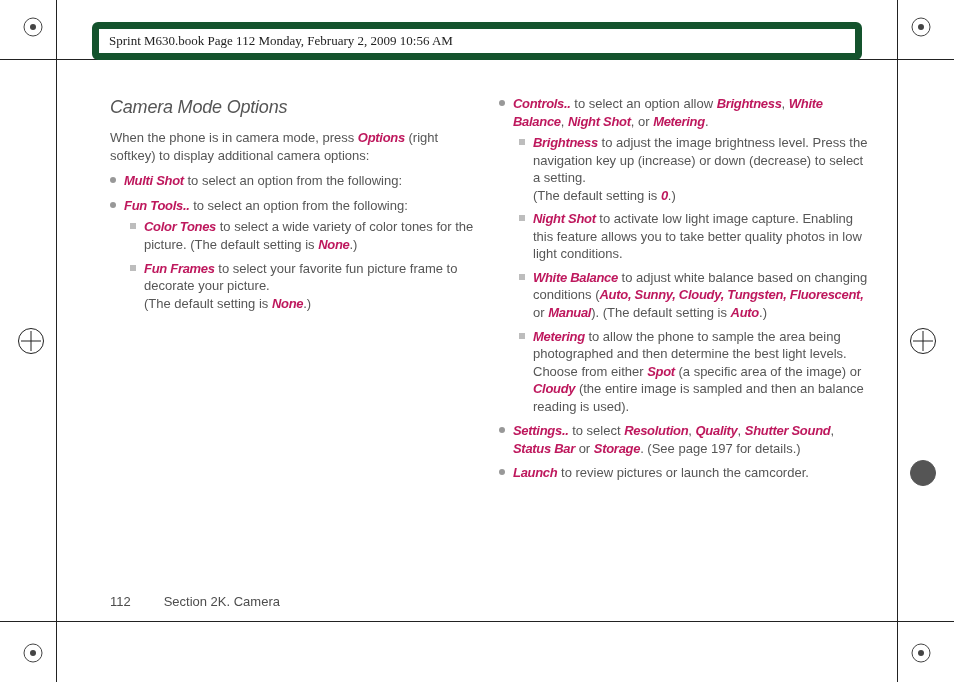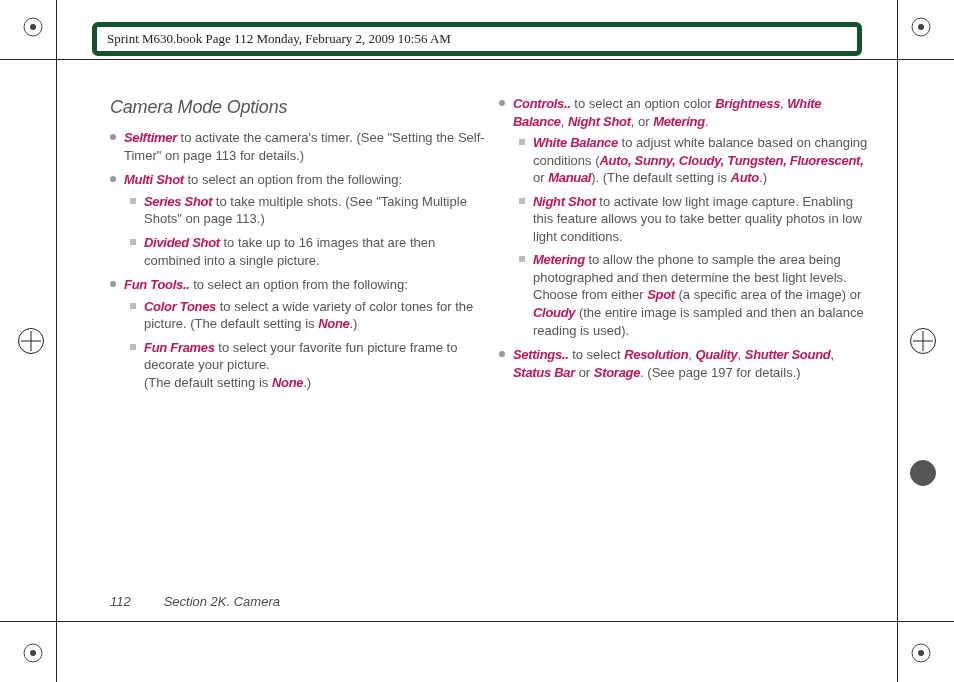--- a/index.html
+++ b/index.html
@@ -20,21 +20,21 @@
   .crop-v-left { left: 56px; }
   .crop-v-right { left: 897px; }
   .reg-mark { position: absolute; width: 24px; height: 24px; display: flex; align-items: center; justify-content: center; border: 1px solid #222; border-radius: 50%; font-size: 16px; background: #fff; }
   .reg-mark svg { width: 20px; height: 20px; }
   .gear { position: absolute; width: 26px; height: 26px; }
   .gear svg { width: 26px; height: 26px; }
 
   .header-band {
     position: absolute;
     top: 22px; left: 92px; right: 92px;
-    border: 5px solid #14532d;
+    border: 7px solid #14532d;
     border-radius: 6px;
     padding: 4px 10px;
     font-family: "Times New Roman", serif;
     font-size: 13px;
     color: #222;
     background: #fff;
   }
 
   .page {
     position: absolute;
@@ -64,21 +64,20 @@
   ul.top > li::before { content: ""; position: absolute; left: 0; top: 5px; width: 6px; height: 6px; background: #989898; border-radius: 50%; }
 
   ul.sub { list-style: none; padding: 0; margin: 4px 0 0 6px; }
   ul.sub > li { position: relative; padding-left: 14px; margin-bottom: 6px; }
   ul.sub > li::before { content: ""; position: absolute; left: 0; top: 5px; width: 6px; height: 6px; background: #bdbdbd; }
 
   .footer {
     position: absolute;
     left: 110px;
     top: 594px;
-    font-style: italic;
     font-size: 13px;
     color: #4d4d4d;
   }
   .footer .pn { display: inline-block; width: 50px; }
 </style>
 </head>
 <body>
 
 <div class="crop-line-h crop-h-top"></div>
 <div class="crop-line-h crop-h-bot"></div>
@@ -133,69 +132,68 @@
 
 <div class="reg-mark" style="top:460px;left:910px;background:#555;border-color:#555"></div>
 
 <div class="header-band">Sprint M630.book  Page 112  Monday, February 2, 2009  10:56 AM</div>
 
 <div class="page">
 
   <div class="col">
     <h2 class="title">Camera Mode Options</h2>
 
+    <p class="intro">
+      <span>When the phone is in camera mode, press </span><span class="b">Options</span><span> (right softkey) to display additional camera options:</span>
+    </p>
 
     <ul class="top">
       <li>
-        <span class="b">Selftimer</span><span>  to activate the camera's timer. (See "Setting the Self-Timer" on page 113 for details.)</span>
-      </li>
-      <li>
         <span class="b">Multi Shot</span><span>  to select an option from the following:</span>
-        <ul class="sub">
-          <li>
-            <span class="b">Series Shot</span><span> to take multiple shots. (See "Taking Multiple Shots" on page 113.)</span>
-          </li>
-          <li>
-            <span class="b">Divided Shot</span><span> to take up to 16 images that are then combined into a single picture.</span>
-          </li>
-        </ul>
       </li>
       <li>
         <span class="b">Fun Tools..</span><span> to select an option from the following:</span>
         <ul class="sub">
           <li>
             <span class="b">Color Tones</span><span> to select a wide variety of color tones for the picture. (The default setting is </span><span class="b">None</span><span>.)</span>
           </li>
           <li>
             <span class="b">Fun Frames</span><span> to select your favorite fun picture frame to decorate your picture.</span><br>
             <span>(The default setting is </span><span class="b">None</span><span>.)</span>
           </li>
         </ul>
       </li>
     </ul>
   </div>
 
   <div class="col">
     <ul class="top">
       <li>
-        <span class="b">Controls..</span><span> to select an option color </span><span class="b">Brightness</span><span>, </span><span class="b">White Balance</span><span>, </span><span class="b">Night Shot</span><span>, or </span><span class="b">Metering</span><span>.</span>
+        <span class="b">Controls..</span><span> to select an option allow </span><span class="b">Brightness</span><span>, </span><span class="b">White Balance</span><span>, </span><span class="b">Night Shot</span><span>, or </span><span class="b">Metering</span><span>.</span>
         <ul class="sub">
           <li>
+            <span class="b">Brightness</span><span> to adjust the image brightness level. Press the navigation key up (increase) or down (decrease) to select a setting.</span><br>
+            <span>(The default setting is </span><span class="b">0</span><span>.)</span>
+          </li>
+          <li>
+            <span class="b">Night Shot</span><span> to activate low light image capture. Enabling this feature allows you to take better quality photos in low light conditions.</span>
+          </li>
+          <li>
             <span class="b">White Balance</span><span> to adjust white balance based on changing conditions (</span><span class="b">Auto, Sunny, Cloudy, Tungsten, Fluorescent,</span><span> or </span><span class="b">Manual</span><span>). (The default setting is </span><span class="b">Auto</span><span>.)</span>
           </li>
           <li>
-            <span class="b">Night Shot</span><span> to activate low light image capture. Enabling this feature allows you to take better quality photos in low light conditions.</span>
-          </li>
-          <li>
             <span class="b">Metering</span><span> to allow the phone to sample the area being photographed and then determine the best light levels. Choose from either </span><span class="b">Spot</span><span> (a specific area of the image) or </span><span class="b">Cloudy</span><span> (the entire image is sampled and then an balance reading is used).</span>
           </li>
         </ul>
       </li>
       <li>
         <span class="b">Settings..</span><span> to select </span><span class="b">Resolution</span><span>, </span><span class="b">Quality</span><span>, </span><span class="b">Shutter Sound</span><span>, </span><span class="b">Status Bar</span><span> or </span><span class="b">Storage</span><span>. (See page 197 for details.)</span>
+      </li>
+      <li>
+        <span class="b">Launch</span><span> to review pictures or launch the camcorder.</span>
       </li>
     </ul>
   </div>
 
 </div>
 
 <div class="footer">
   <span class="pn">112</span>
   <span>Section 2K. Camera</span>
 </div>

